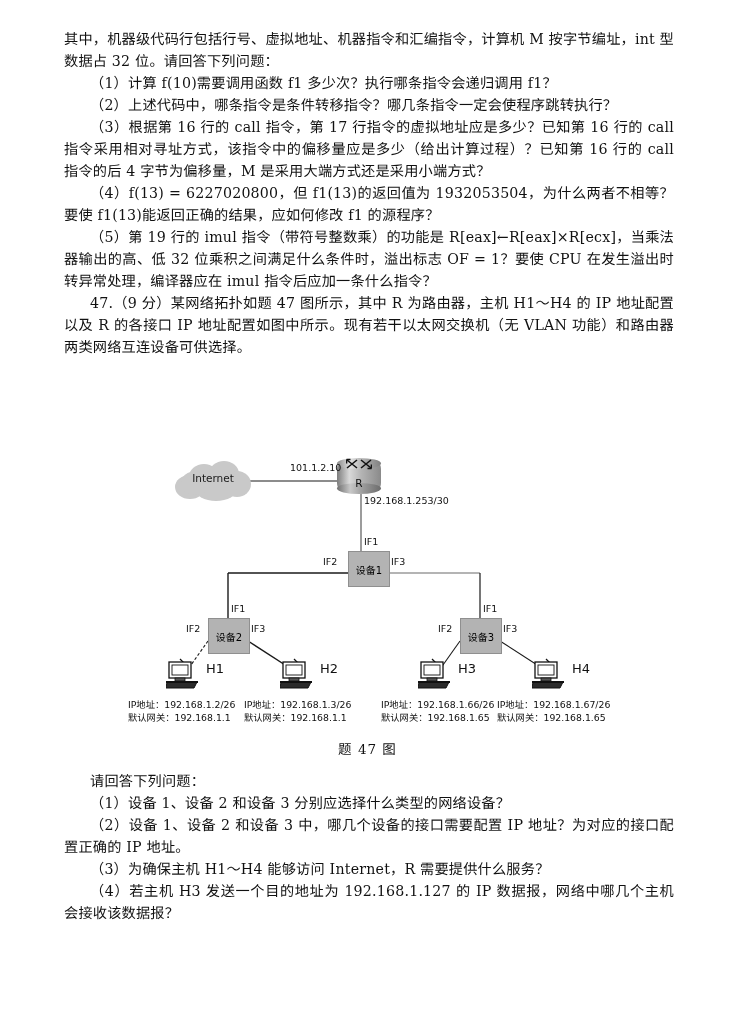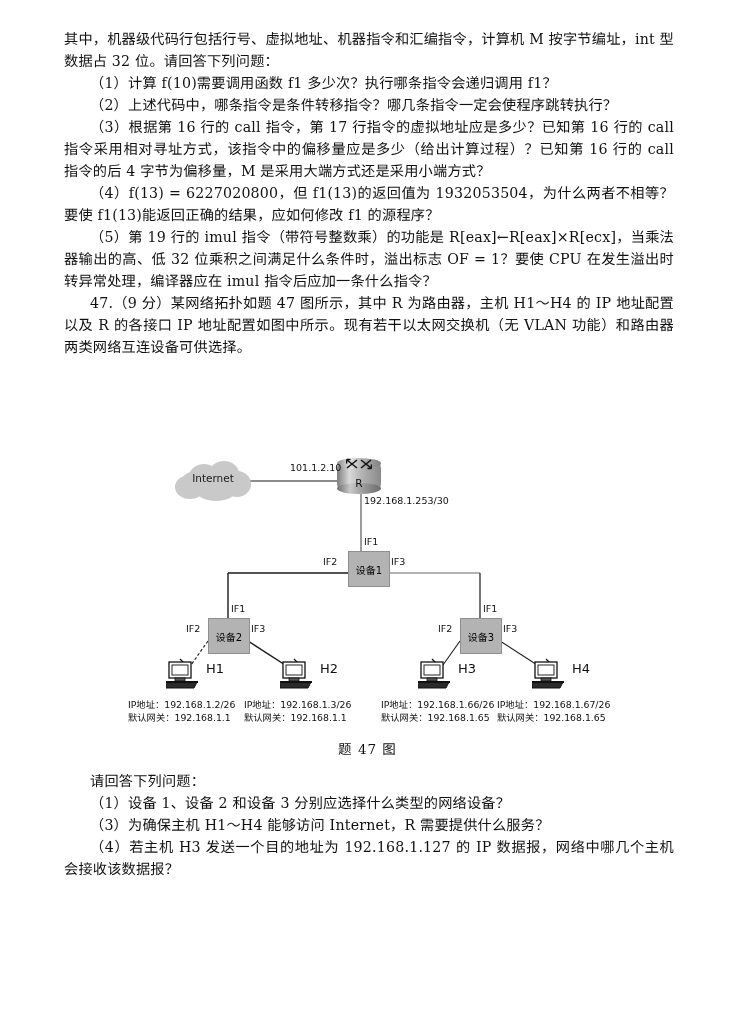--- a/index.html
+++ b/index.html
@@ -342,17 +342,18 @@
   <div class="hostinfo" id="hi4">
     <div>IP地址：192.168.1.67/26</div>
     <div>默认网关：192.168.1.65</div>
   </div>
 
   <div class="fig-caption">题 47 图</div>
 
   <div class="textcol" id="lower-text" style="top:770px;">
     <p class="para indent">请回答下列问题：</p>
     <p class="para indent">（1）设备 1、设备 2 和设备 3 分别应选择什么类型的网络设备？</p>
+    <p class="para indent">（2）设备 1、设备 2 和设备 3 中，哪几个设备的接口需要配置 IP 地址？为对应的接口配置正确的 IP 地址。</p>
     <p class="para indent">（3）为确保主机 H1～H4 能够访问 Internet，R 需要提供什么服务？</p>
     <p class="para indent">（4）若主机 H3 发送一个目的地址为 192.168.1.127 的 IP 数据报，网络中哪几个主机会接收该数据报？</p>
   </div>
 
 </div>
 
 </body></html>

